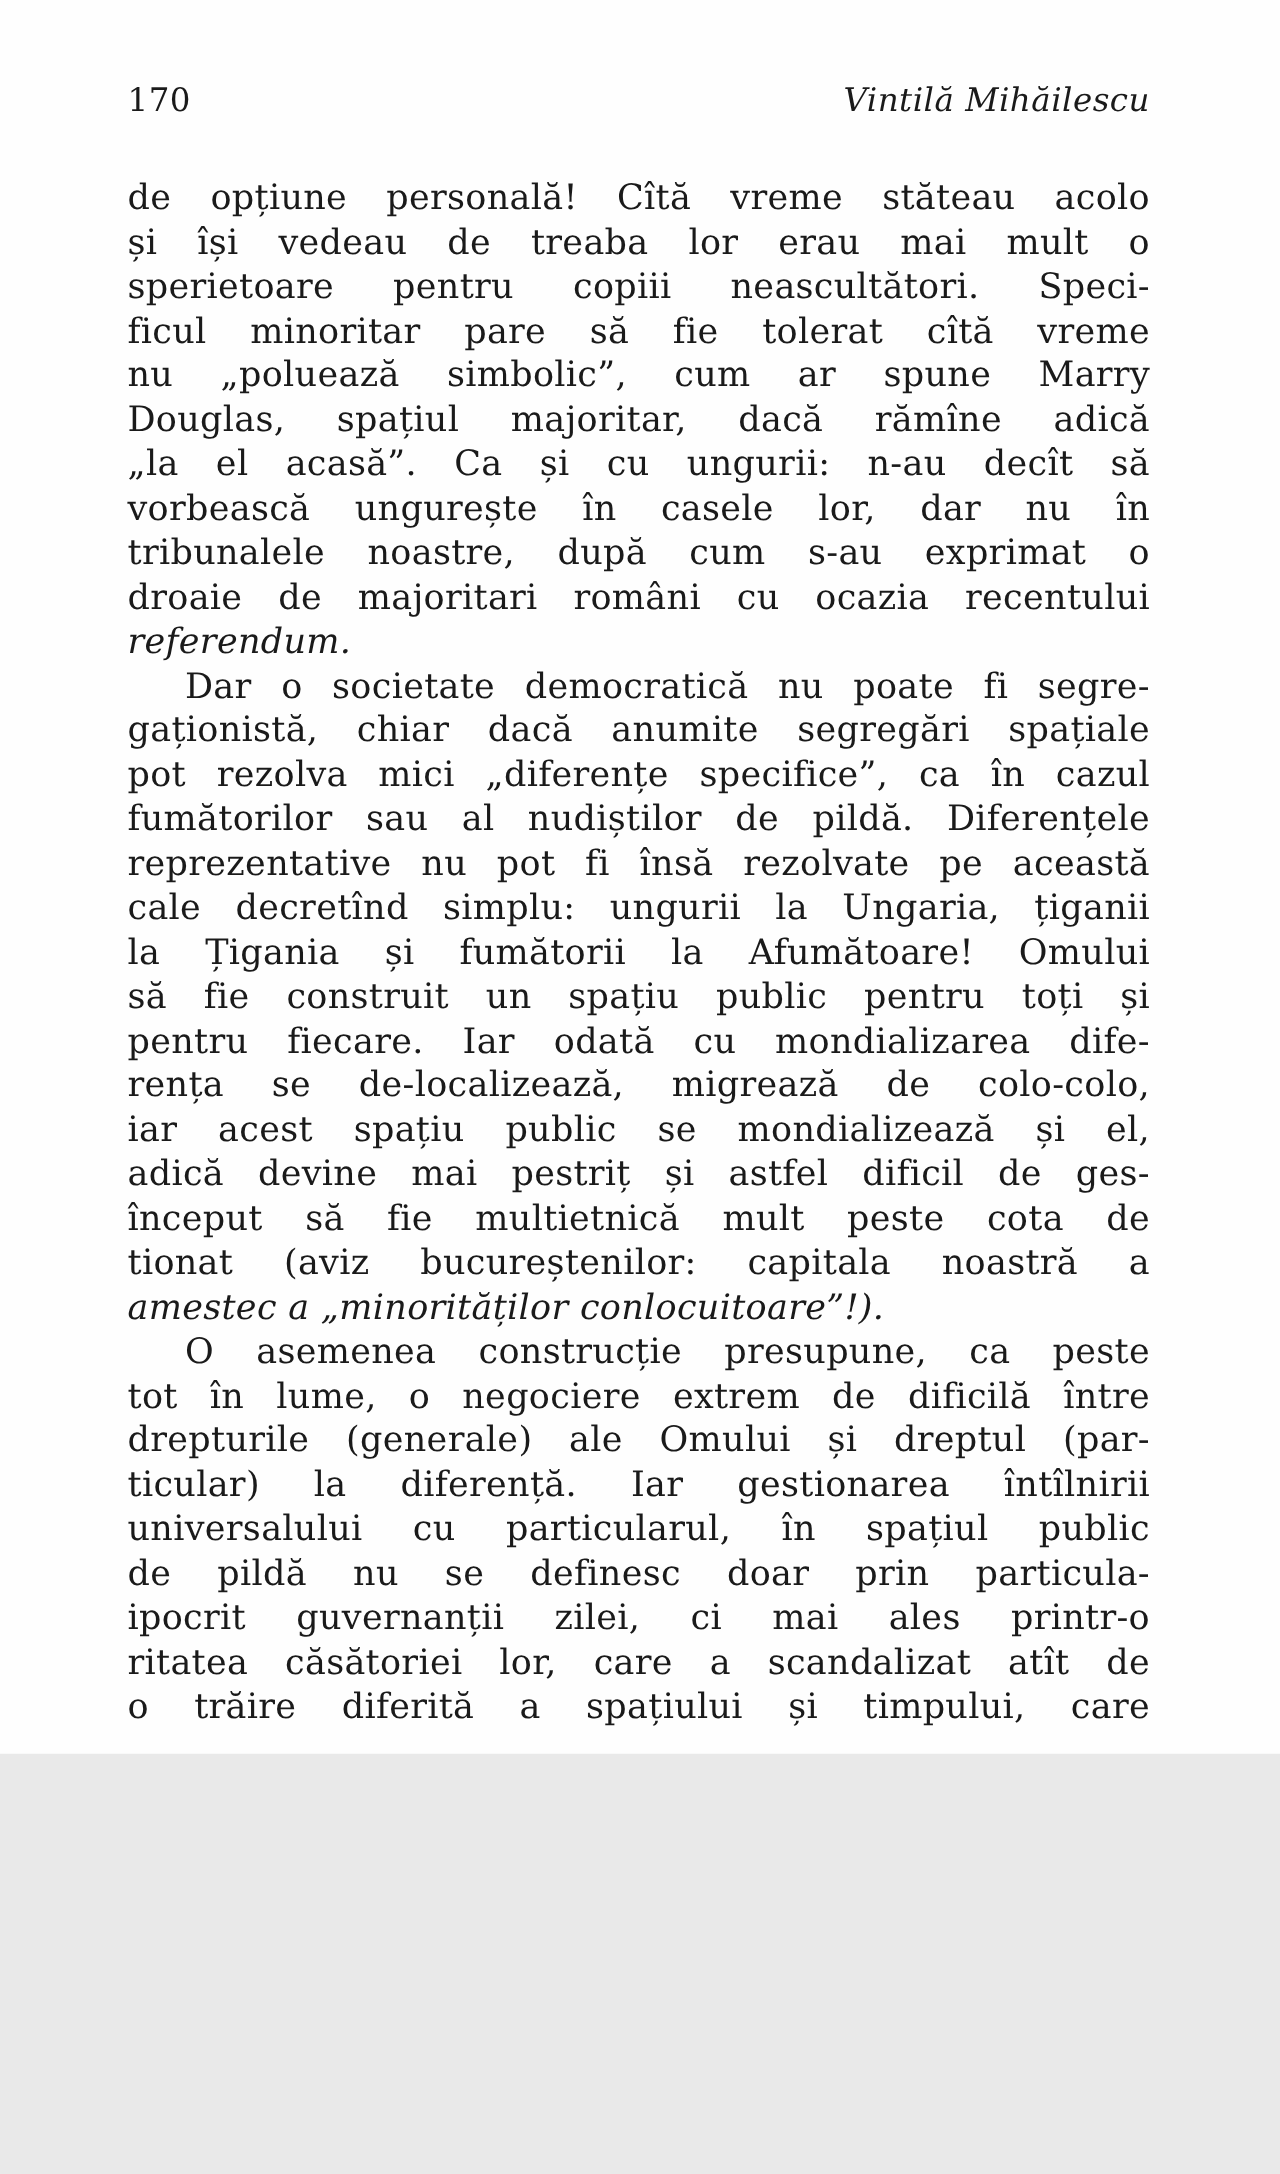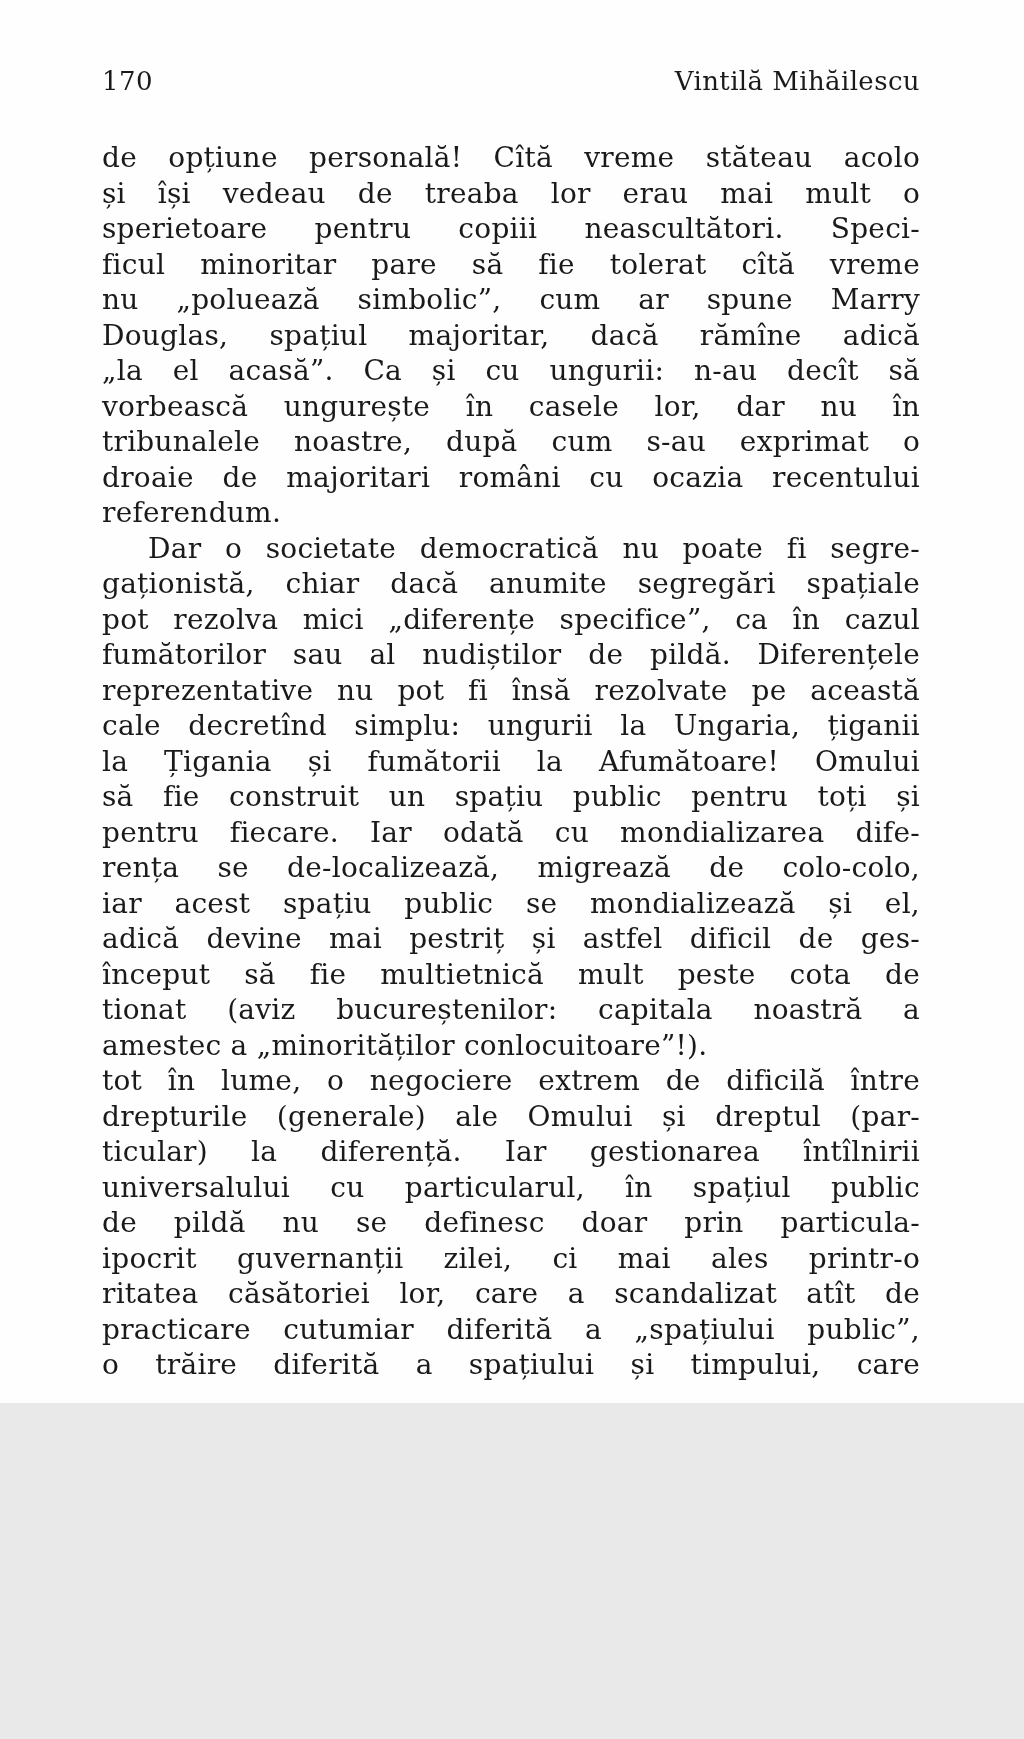--- a/index.html
+++ b/index.html
@@ -17,34 +17,34 @@
   }
   .page-header {
     display: flex;
     justify-content: space-between;
     align-items: baseline;
     font-size: 26px;
     letter-spacing: 0.4px;
     margin-bottom: 44px;
   }
   .page-number { font-style: normal; }
-  .running-head { }
+  .running-head { font-style: italic; }
   .body-text { width: 100%; }
   .paragraph { width: 100%; }
   .line {
     font-size: 28px;
     line-height: 35.5px;
     letter-spacing: 0.25px;
     text-align: justify;
     text-align-last: justify;
     width: 100%;
     white-space: normal;
   }
   .line.indent { text-indent: 46px; }
-  .line.no-just { text-align-last: left; }
+  .line.no-just { text-align-last: left; font-style: italic; }
 </style>
 </head>
 <body>
 
 <div class="page">
   <div class="page-header">
     <span class="page-number">170</span>
     <span class="running-head">Vintilă Mihăilescu</span>
   </div>
 
@@ -73,24 +73,24 @@
         <div class="line">să fie construit un spațiu public pentru toți și</div>
         <div class="line">pentru fiecare. Iar odată cu mondializarea dife-</div>
         <div class="line">rența se de-localizează, migrează de colo-colo,</div>
         <div class="line">iar acest spațiu public se mondializează și el,</div>
         <div class="line">adică devine mai pestriț și astfel dificil de ges-</div>
         <div class="line">început să fie multietnică mult peste cota de</div>
         <div class="line">tionat (aviz bucureștenilor: capitala noastră a</div>
         <div class="line no-just">amestec a „minorităților conlocuitoare”!).</div>
       </div>
       <div class="paragraph">
+        <div class="line indent">O asemenea construcție presupune, ca peste</div>
         <div class="line">tot în lume, o negociere extrem de dificilă între</div>
         <div class="line">drepturile (generale) ale Omului și dreptul (par-</div>
         <div class="line">ticular) la diferență. Iar gestionarea întîlnirii</div>
         <div class="line">universalului cu particularul, în spațiul public</div>
         <div class="line">de pildă nu se definesc doar prin particula-</div>
         <div class="line">ipocrit guvernanții zilei, ci mai ales printr-o</div>
         <div class="line">ritatea căsătoriei lor, care a scandalizat atît de</div>
-        <div class="line">practicare cutumiar diferită a „spațiului public”,</div>
         <div class="line">o trăire diferită a spațiului și timpului, care</div>
       </div>
     </div>
 </div>
 
 </body></html>

